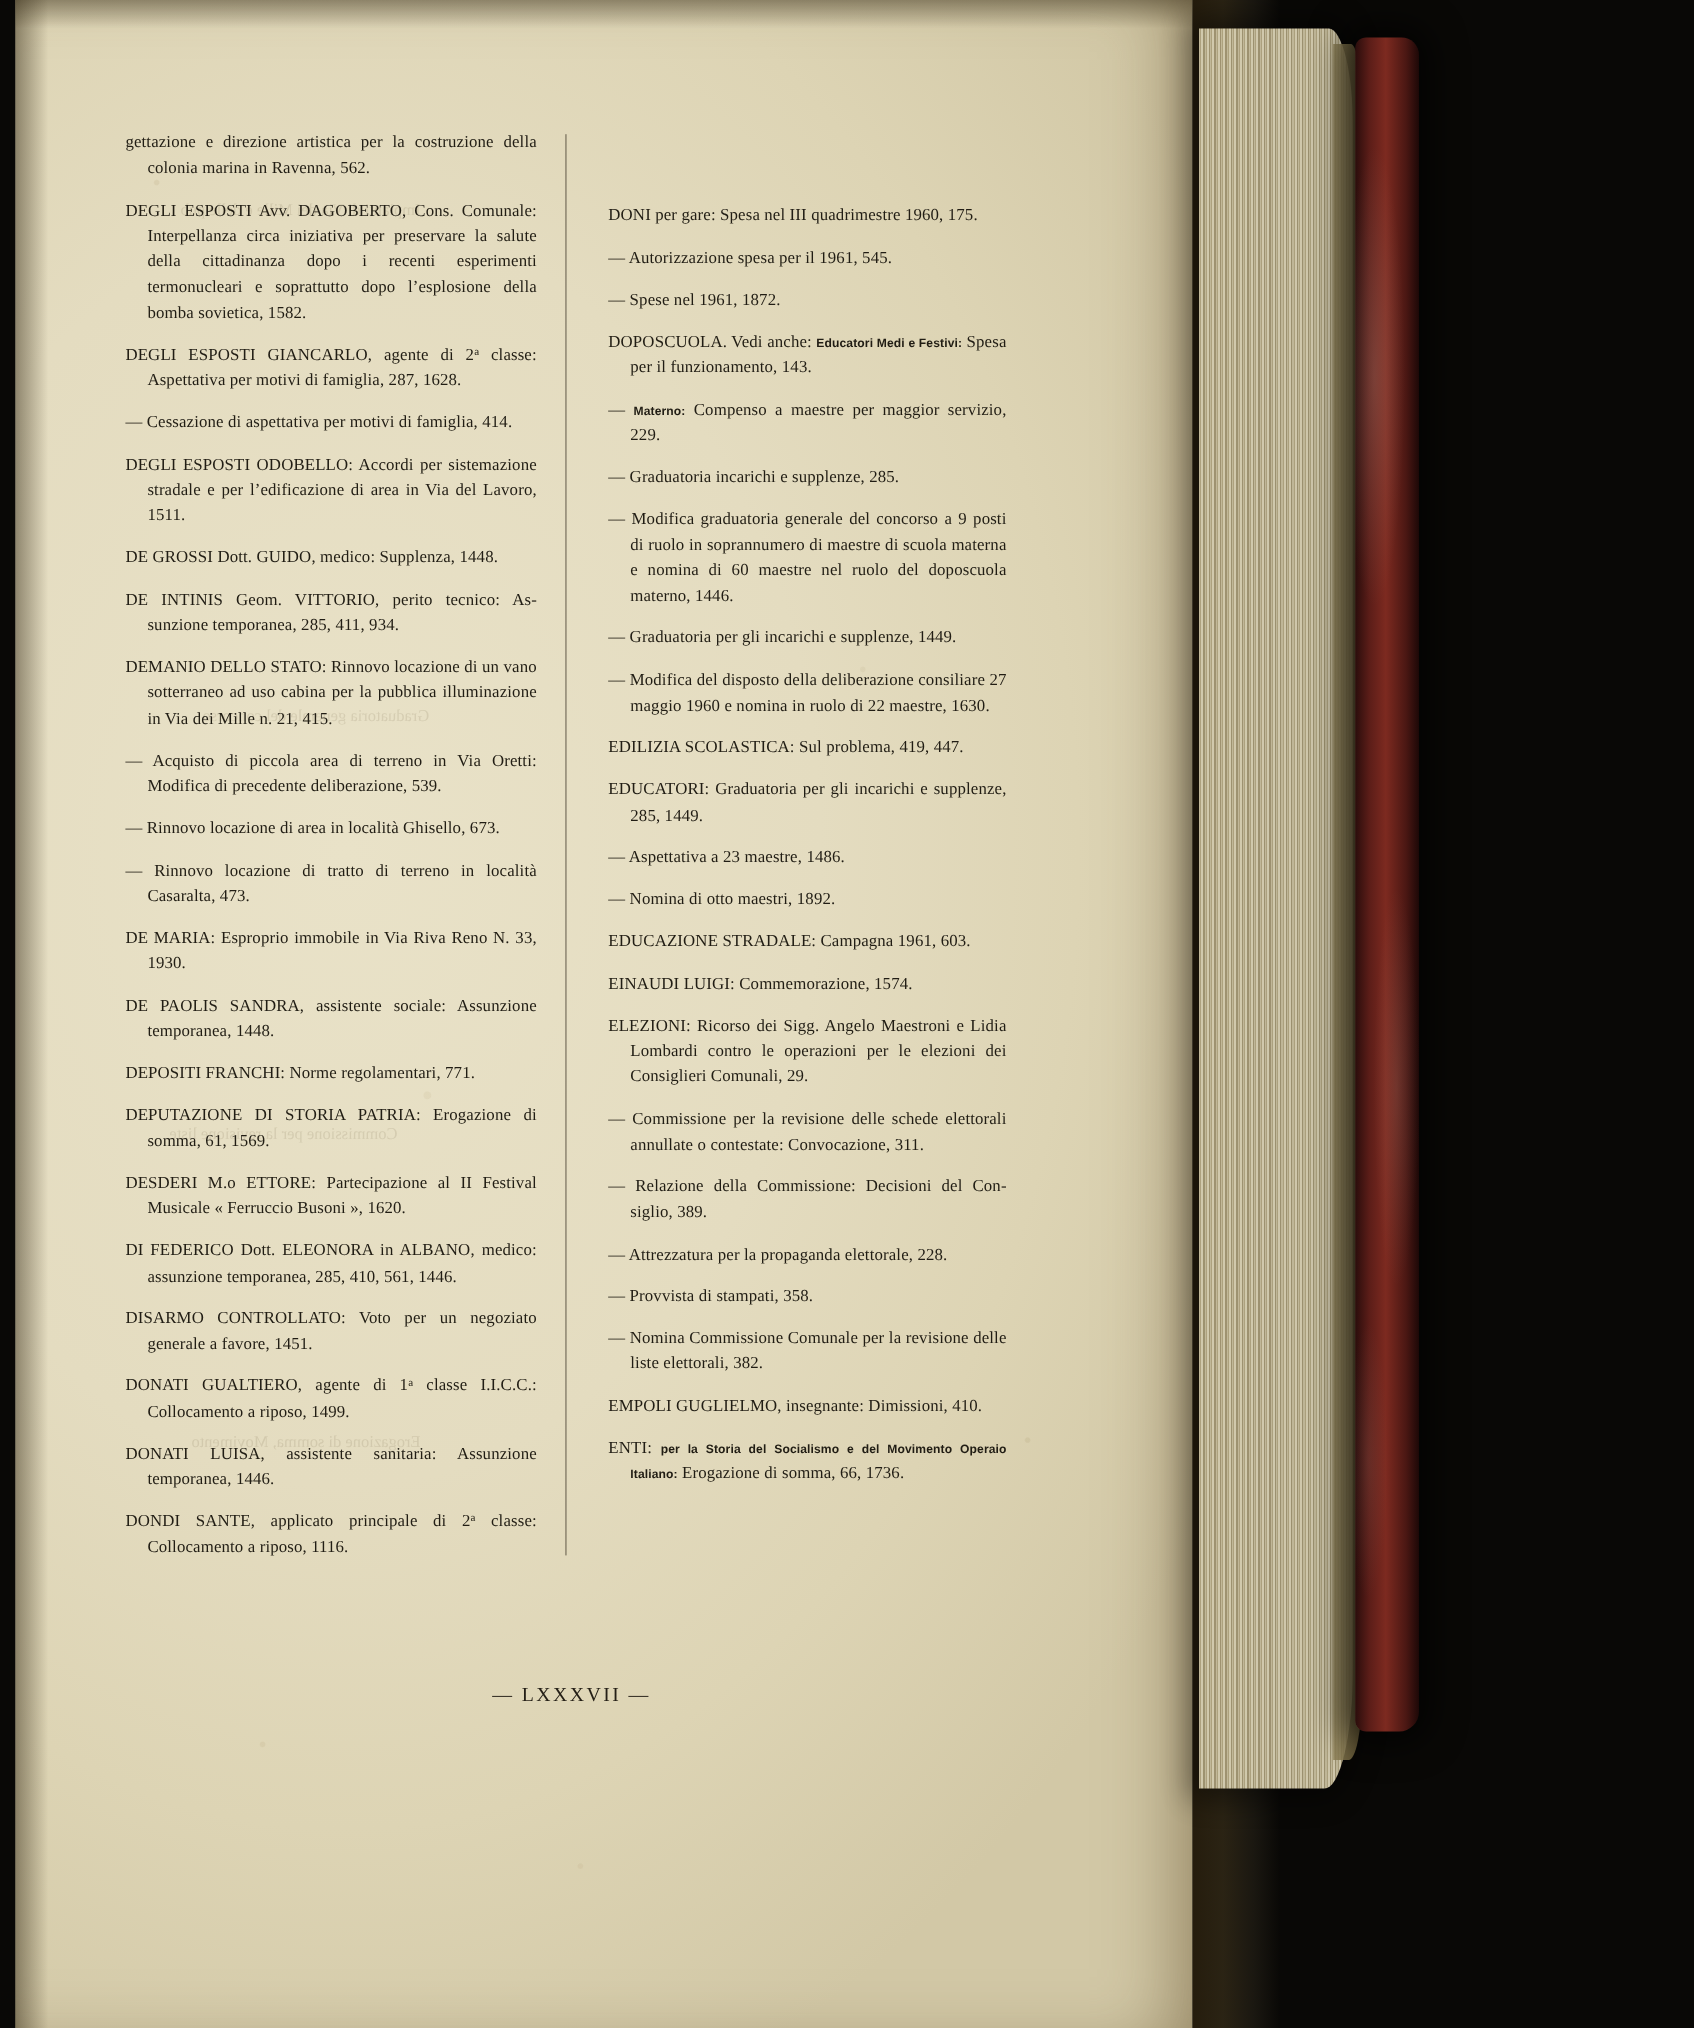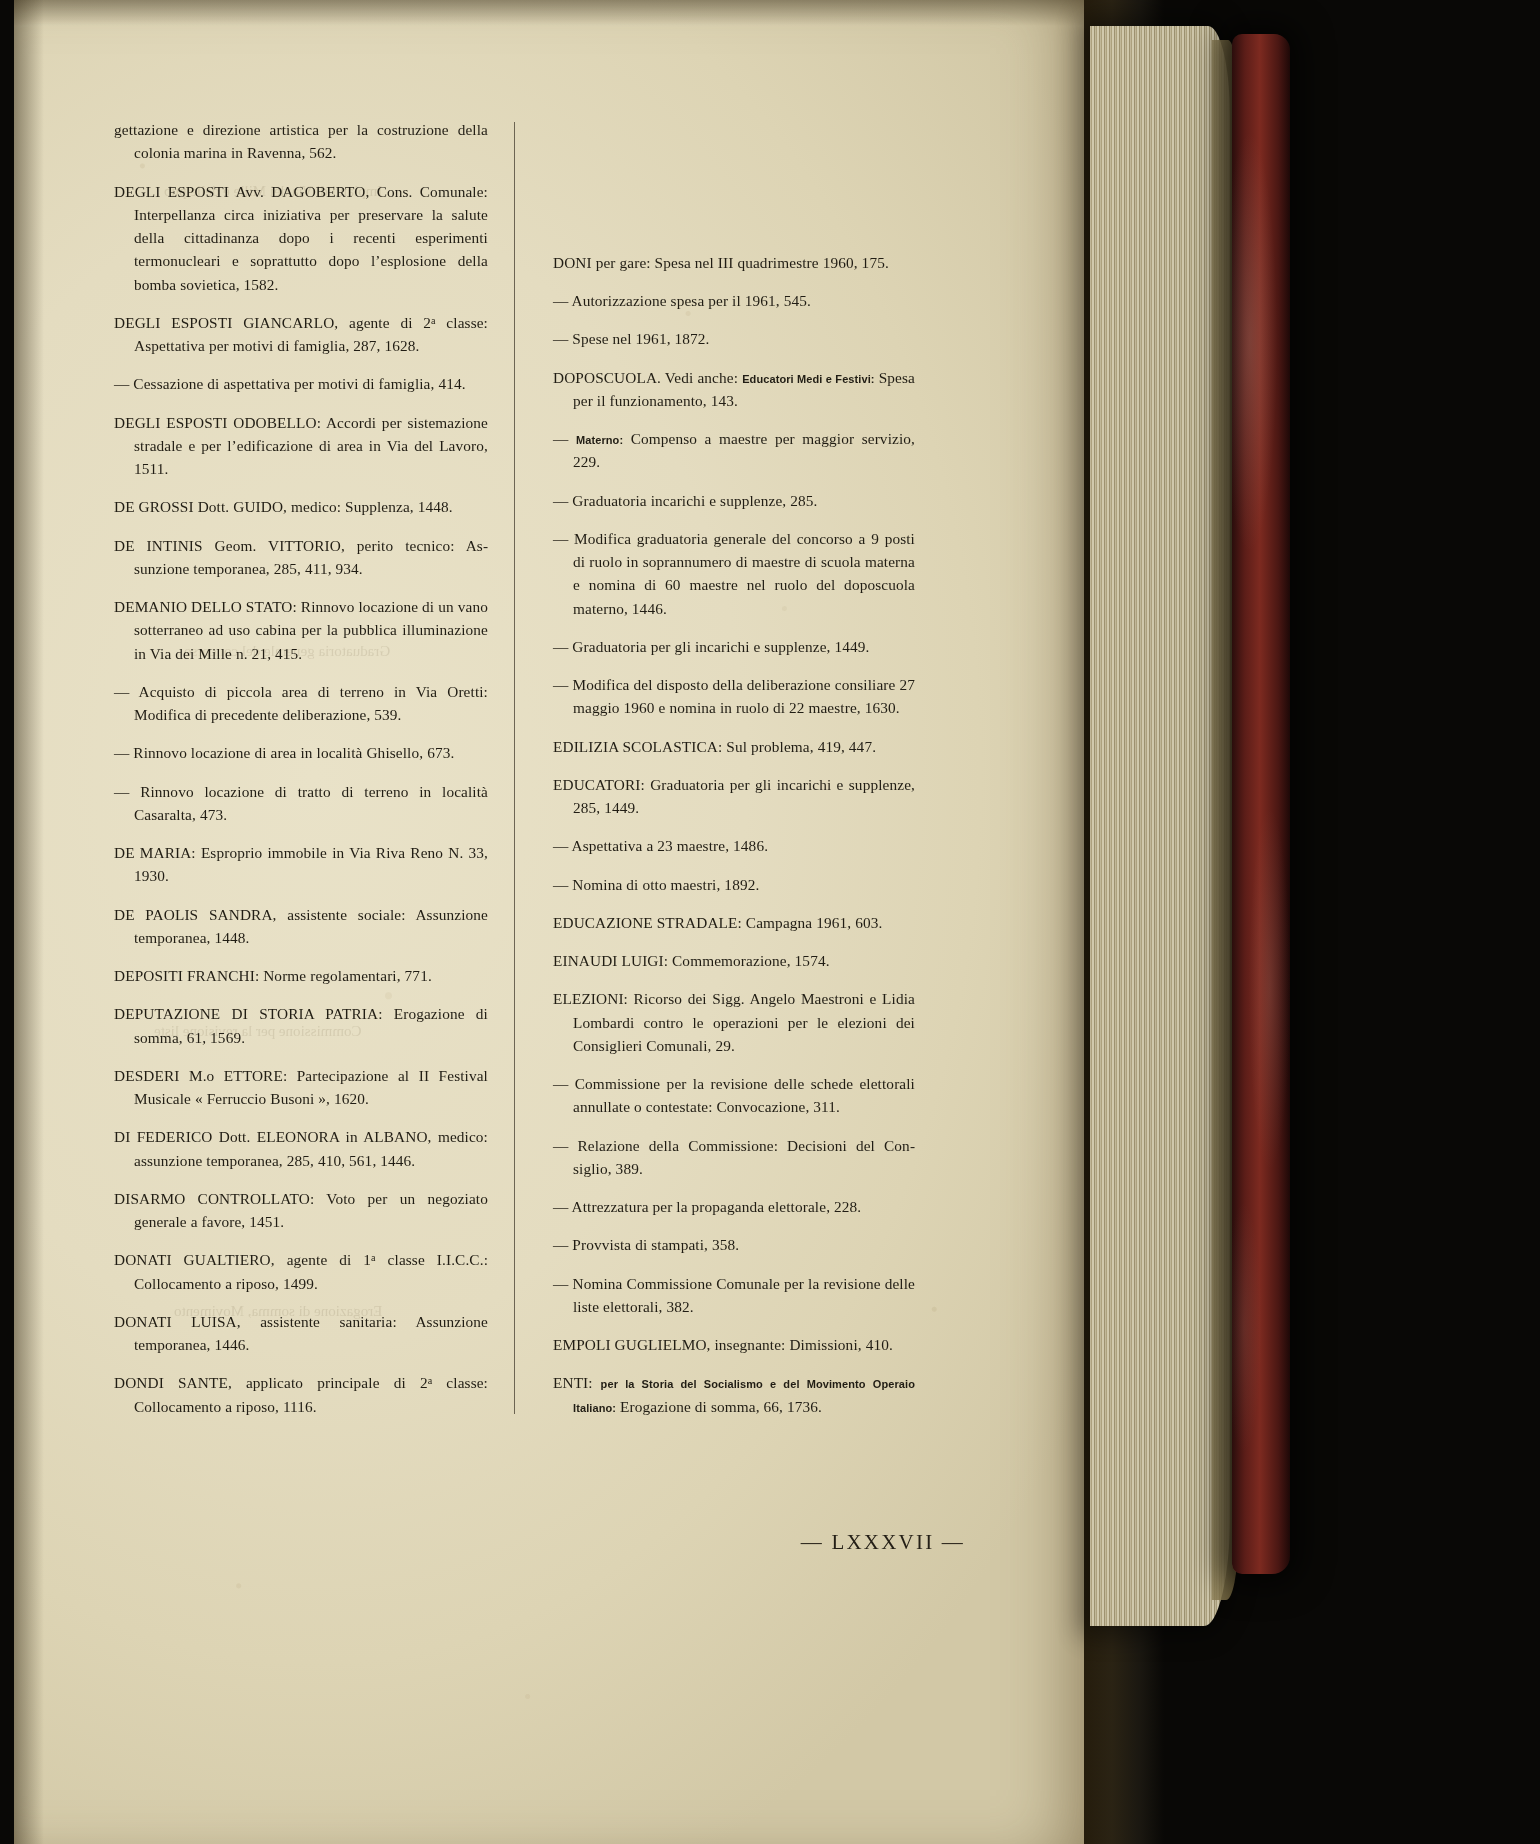--- a/index.html
+++ b/index.html
@@ -118,21 +118,21 @@
   #textblock {
     position: absolute;
     left: 100px;
     top: 118px;
     width: 835px;
     height: 1300px;
   }
   .columns {
     display: flex;
     gap: 0;
-    align-items: flex-end;
+    align-items: center;
   }
   .col {
     width: 392px;
     box-sizing: border-box;
   }
   .col-left  { padding-right: 18px; }
   .col-right { padding-left: 30px; }
 
   .rule {
     width: 0;
@@ -164,25 +164,25 @@
     font-family: "Liberation Sans", "DejaVu Sans", sans-serif;
     font-weight: bold;
     font-size: 11px;
     letter-spacing: .1px;
   }
   sup.ord { font-size: .66em; vertical-align: .42em; }
 
   
   #folio {
     position: absolute;
-    left: 116px;
+    left: 88px;
     top: 1530px;
     width: 835px;
-    text-align: right;
-    font-size: 21px;
+    text-align: center;
+    font-size: 18px;
     letter-spacing: 2.2px;
     color: #241f16;
   }
 
   
   .bleed {
     position: absolute;
     color: rgba(90,80,50,0.13);
     font-size: 15px;
     line-height: 1.52;

